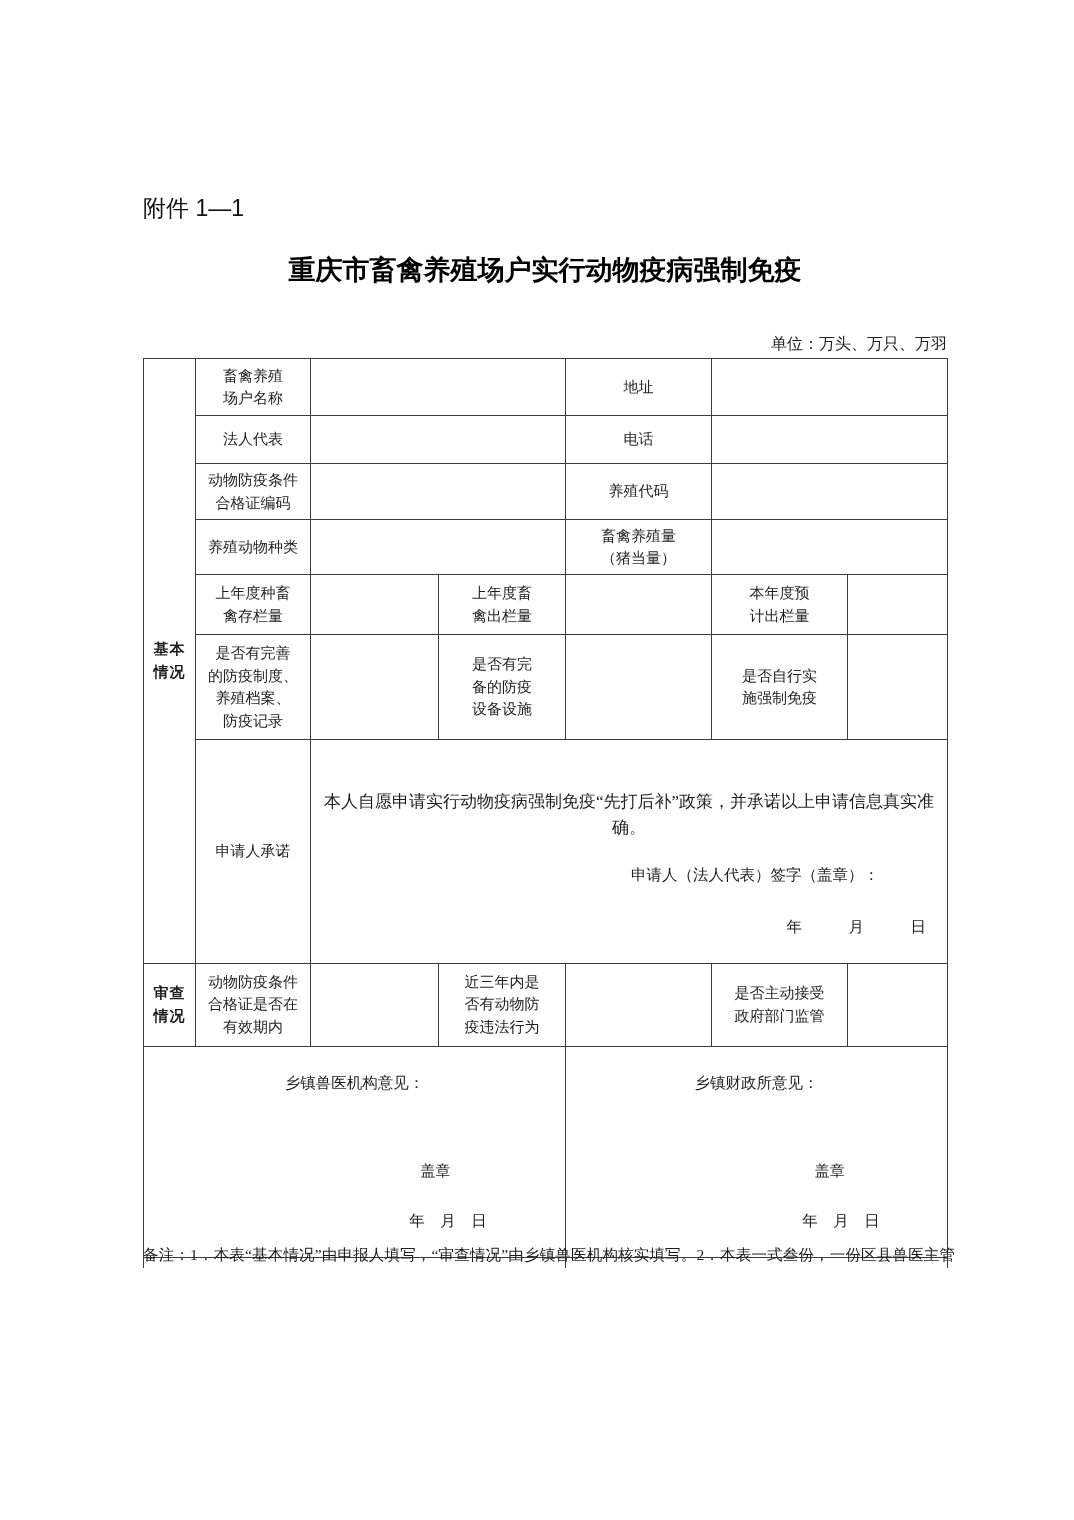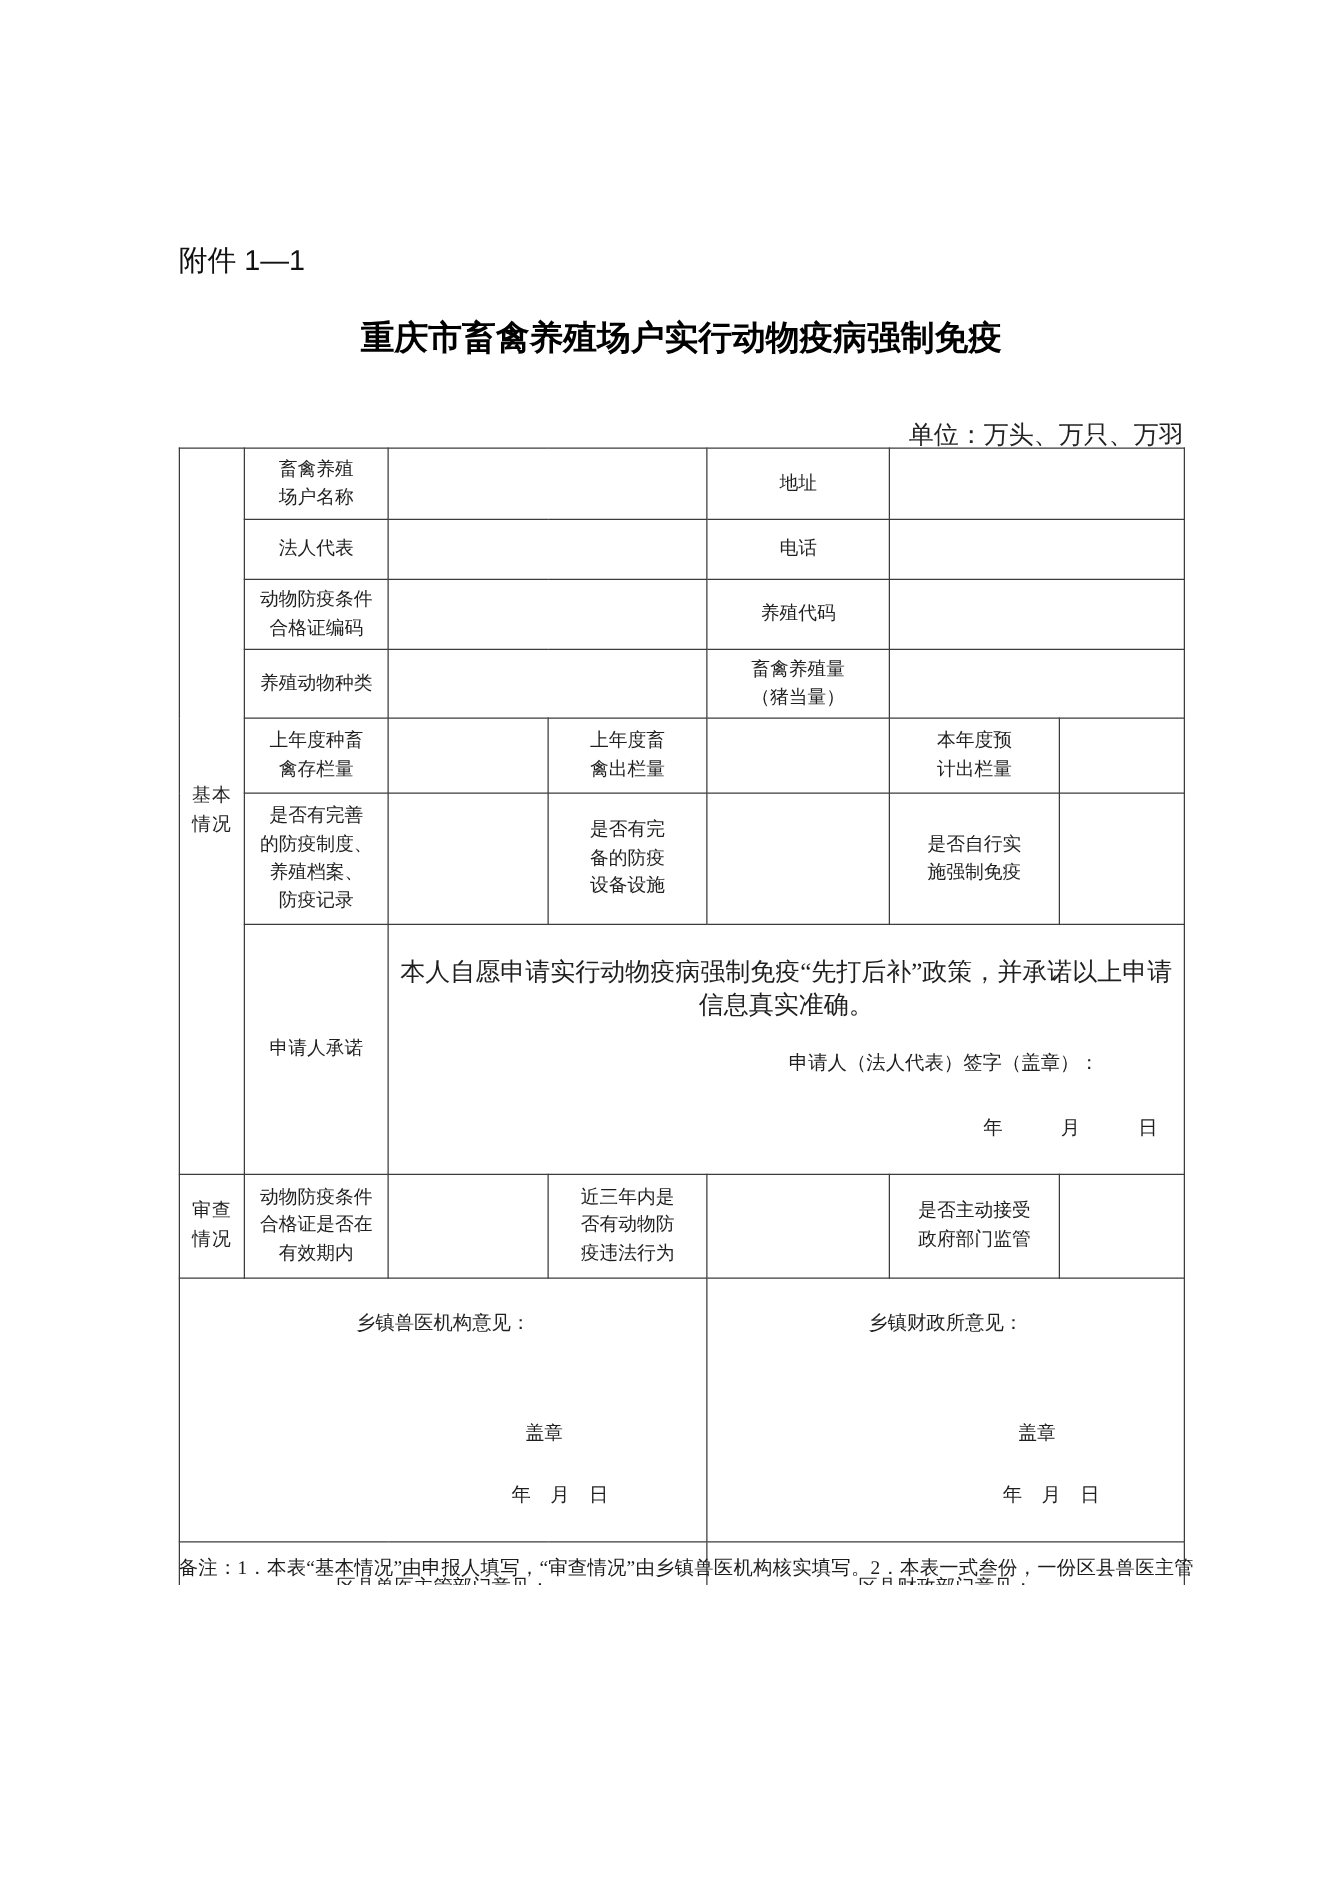--- a/index.html
+++ b/index.html
@@ -19,39 +19,39 @@
   .title-block {
     position:absolute; left:143px; top:247px; width:804px;
     text-align:center;
     font-family:Liberation Serif, serif;
     font-weight:bold; color:#000;
   }
   .title-line1 { font-size:27px; line-height:46px; }
   .title-line2 { font-size:27px; line-height:46px; }
   .unit-note {
     position:absolute; left:143px; top:334px; width:804px;
-    text-align:right; font-size:20px; color:#222;
+    text-align:right; font-size:16px; color:#222;
   }
   table.form {
     position:absolute; left:143px; top:358px;
     width:804px; border-collapse:collapse; table-layout:fixed;
   }
   table.form td {
     border:1px solid #3c3c3c;
     font-size:15px; line-height:1.5;
     text-align:center; vertical-align:middle;
     padding:2px 3px;
     white-space:pre-line;
     overflow:hidden;
   }
-  td.section { font-size:16px; letter-spacing:1px; }
+  td.section { font-size:16px; letter-spacing:1px;font-weight:bold; }
   td.commit {
     text-align:left; vertical-align:top; padding:8px 12px 6px 12px;
   }
-  .commit-text { font-size:20px; line-height:26px; }
+  .commit-text { font-size:17px; line-height:26px;margin-top:24px; }
   .commit-sign { padding-left:40%; font-size:15.5px; }
   .commit-date { margin-top:6px; text-align:right; padding-right:18px; font-size:15.5px; }
   td.opinion {
     text-align:left; vertical-align:top; padding:6px 8px;
   }
   .op-title { font-size:15.5px; }
   .op-stamp { margin-top:43px; padding-left:39%; font-size:15px; }
   .op-date  { margin-top:4px; padding-left:45%; font-size:15.5px; }
   .notes {
     position:absolute; left:143px; top:1243px; width:812px;

